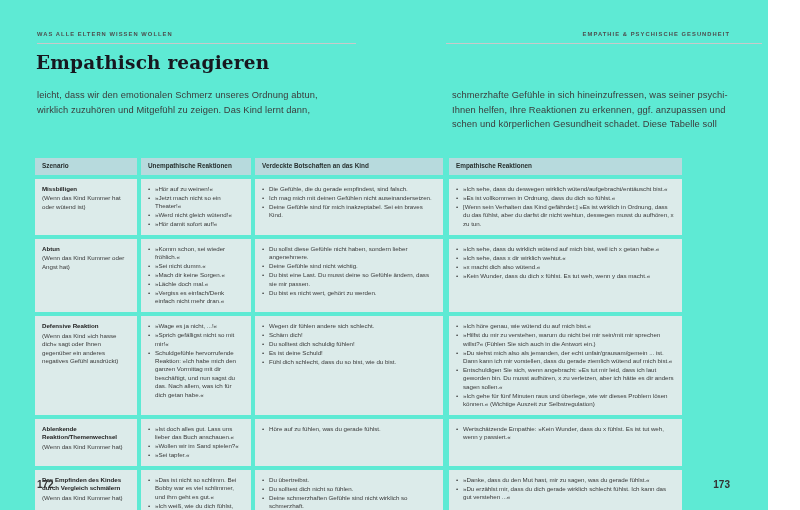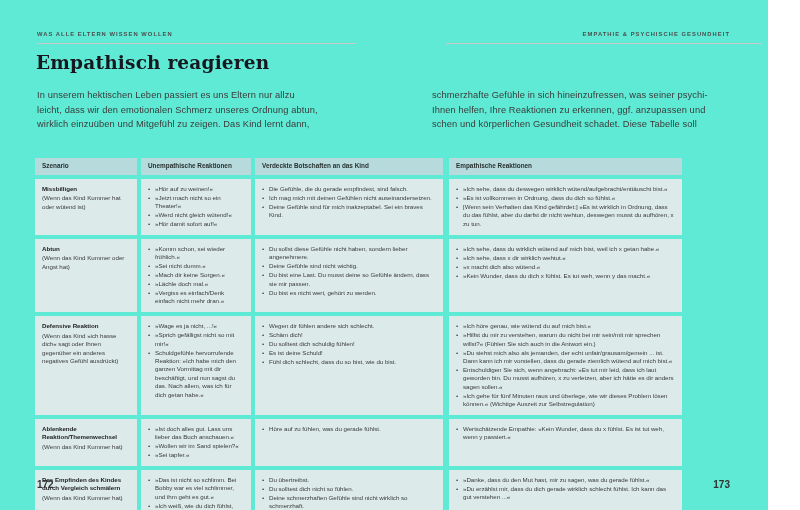--- a/index.html
+++ b/index.html
@@ -22,21 +22,21 @@
   .title{
     position:absolute; left:36px; top:52px; margin:0;
     font-family:"DejaVu Serif","Liberation Serif",serif;
     font-weight:bold; font-size:18.5px; letter-spacing:0.2px;
     color:var(--title-ink,#17171f);
   }
   
   .intro{position:absolute; top:88px; font-size:9.3px; line-height:14.5px;
     color:var(--ink,#3b3b3b); letter-spacing:0.1px; white-space:nowrap;}
   .intro-left{left:37px;}
-  .intro-right{left:432px;}
+  .intro-right{left:452px;}
   
   .rtable{position:absolute; left:35px; top:158px; width:647px;}
   .trow{display:flex; margin-bottom:4px; align-items:stretch;}
   .trow:last-child{margin-bottom:0;}
   .cell{
     background:var(--cell-bg,#dcebea); padding:6px 7px;
     font-size:6.2px; line-height:8.4px; letter-spacing:-0.03px;
     color:#3a3a3a; box-sizing:border-box;
   }
   .c0{width:102px; margin-right:4px;}
@@ -67,23 +67,22 @@
 
 <div class="spread">
   <div class="runhead left">WAS ALLE ELTERN WISSEN WOLLEN</div>
   <div class="runhead right">EMPATHIE &amp; PSYCHISCHE GESUNDHEIT</div>
   <div class="rule rule-left"></div>
   <div class="rule rule-right"></div>
 
   <h1 class="title">Empathisch reagieren</h1>
 
   <div class="intro intro-left">
-      <div class="line">In unserem hektischen Leben passiert es uns Eltern nur allzu</div>
       <div class="line">leicht, dass wir den emotionalen Schmerz unseres Ordnung abtun,</div>
-      <div class="line">wirklich einzuüben und Mitgefühl zu zeigen. Das Kind lernt dann,</div>
+      <div class="line">wirklich zuzuhören und Mitgefühl zu zeigen. Das Kind lernt dann,</div>
     </div>
   <div class="intro intro-right">
       <div class="line">schmerzhafte Gefühle in sich hineinzufressen, was seiner psychi-</div>
       <div class="line">Ihnen helfen, Ihre Reaktionen zu erkennen, ggf. anzupassen und</div>
       <div class="line">schen und körperlichen Gesundheit schadet. Diese Tabelle soll</div>
     </div>
 
   <div class="rtable">
       <div class="trow head">
         <div class="cell c0">Szenario</div>

